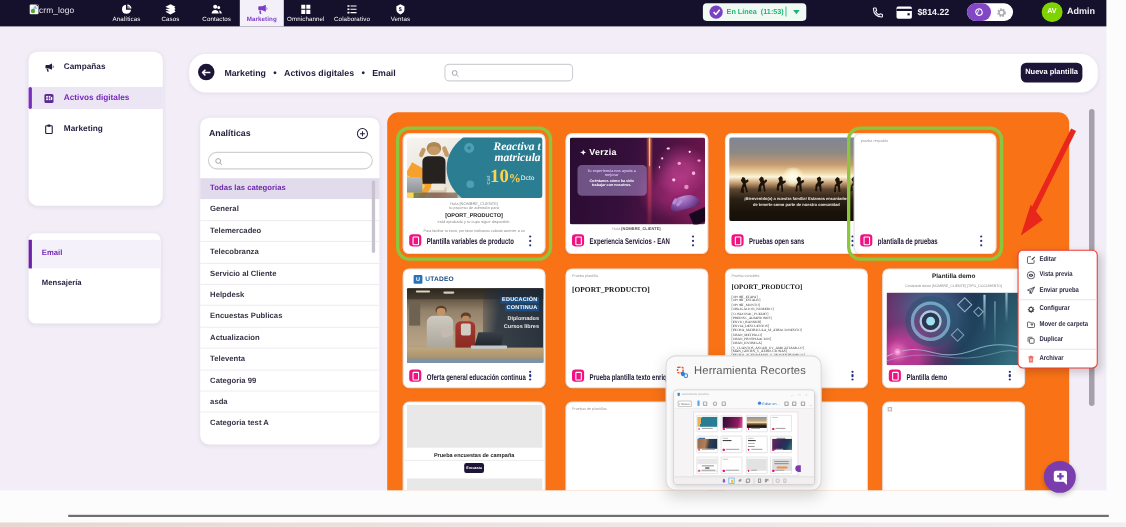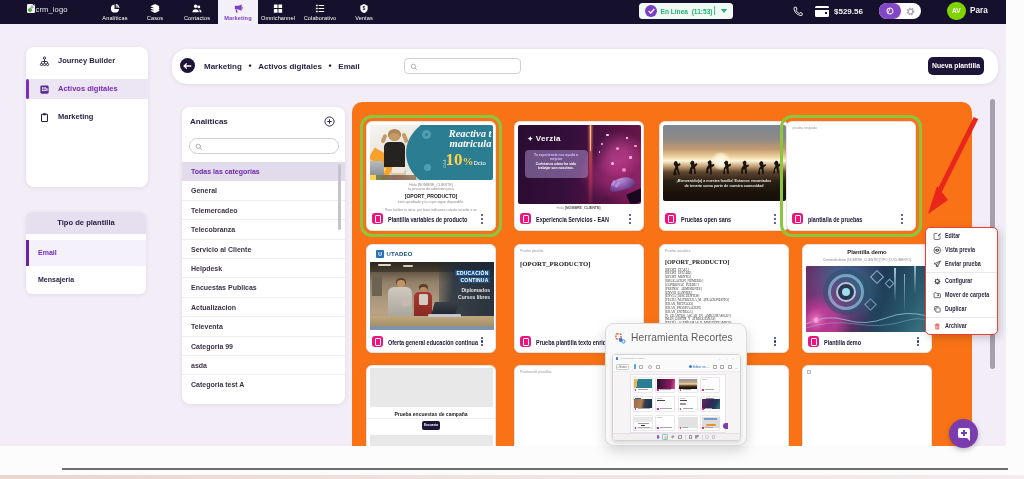--- a/index.html
+++ b/index.html
@@ -122,44 +122,45 @@
     </div>
 
     <svg class="abs" style="left:792px;top:5px;" width="12" height="13" viewBox="0 0 24 24">
         <path fill="none" stroke="#efeff5" stroke-width="2" stroke-linejoin="round" d="M5.5 3.5h3L10 7.8 7.9 9.4a12.5 12.5 0 0 0 6.7 6.7l1.6-2.1 4.3 1.5v3a1.5 1.5 0 0 1-1.6 1.5C10.4 19.4 4.6 13.6 4 5.1a1.5 1.5 0 0 1 1.5-1.6z"></path>
       </svg>
 
     <div class="abs" style="left:815px;top:5.5px;width:14px;height:11.5px;background:#fff;border-radius:1.5px;">
       <div class="abs" style="left:0;top:2.8px;width:14px;height:1.6px;background:#15102b;"></div>
       <div class="abs" style="right:2px;bottom:2.8px;width:2.4px;height:2.4px;background:#15102b;"></div>
     </div>
-    <div class="abs" style="left:834px;top:6.5px;font-size:8px;font-weight:bold;color:#f2f2f7;">$529.56</div>
+    <div class="abs" style="left:834px;top:6.5px;font-size:8px;font-weight:bold;color:#f2f2f7;">$814.22</div>
 
     <div class="abs" style="left:879px;top:2.8px;width:42px;height:16.6px;background:#fff;border-radius:8.3px;">
       <div class="abs" style="left:0;top:0;width:22px;height:16.6px;background:#8247c5;border-radius:8.3px;"></div>
       <svg class="abs" style="left:6px;top:3.2px;" width="10" height="10" viewBox="0 0 24 24">
           <path fill="none" stroke="#fff" stroke-width="2.4" d="M5 12a7 7 0 0 1 14 0 7 7 0 0 1-14 0z" transform="rotate(-15 12 12)"></path>
           <path fill="none" stroke="#fff" stroke-width="2" d="m7 17 5-10"></path>
         </svg>
       <svg class="abs" style="left:27px;top:4px;" width="9" height="9" viewBox="0 0 20 20">
           <circle cx="10" cy="10" r="7" fill="none" stroke="#a9a9b0" stroke-width="3.4" stroke-dasharray="3.6 2.2"></circle>
           <circle cx="10" cy="10" r="5" fill="none" stroke="#a9a9b0" stroke-width="2.6"></circle>
         </svg>
     </div>
 
     <div class="abs" style="left:947px;top:1.5px;width:18.5px;height:18.5px;border-radius:50%;background:#7fd400;text-align:center;line-height:18.5px;font-size:6.5px;font-weight:bold;color:#fff;">AV</div>
-    <div class="abs" style="left:970px;top:6.2px;font-size:8.2px;font-weight:bold;color:#f0f0f5;">Para</div>
+    <div class="abs" style="left:970px;top:6.2px;font-size:8.2px;font-weight:bold;color:#f0f0f5;">Admin</div>
   </div>
 
   <div class="card shadow" style="left:26px;top:47px;width:122px;height:140px;">
     <div class="side-item">
       <svg width="11" height="11" viewBox="0 0 24 24">
-          <path fill="none" stroke="#251d3e" stroke-width="2" d="M12 4.5m-2.5 0a2.5 2.5 0 1 0 5 0 2.5 2.5 0 1 0-5 0M5.5 18.5m-2.5 0a2.5 2.5 0 1 0 5 0 2.5 2.5 0 1 0-5 0M12 18.5m-2.5 0a2.5 2.5 0 1 0 5 0 2.5 2.5 0 1 0-5 0M18.5 18.5m-2.5 0a2.5 2.5 0 1 0 5 0 2.5 2.5 0 1 0-5 0M12 7v4M5.5 16v-2.5a1.5 1.5 0 0 1 1.5-1.5h10a1.5 1.5 0 0 1 1.5 1.5V16M12 12v4"></path>
-        </svg>
-      <span class="txt">Journey Builder</span>
+          <path fill="#251d3e" d="M18 4v12l-6-2.5H7a2 2 0 0 1-2-2v-3a2 2 0 0 1 2-2h5zM7.5 14.5h3l1 5.5H9z"></path>
+          <path fill="none" stroke="#251d3e" stroke-width="1.6" d="M19.8 8a3.5 3.5 0 0 1 0 4.5"></path>
+        </svg>
+      <span class="txt">Campañas</span>
     </div>
     <div class="side-item" style="color:#7628bb;">
       <div class="abs" style="left:0;top:4px;width:122px;height:20px;background:#ece5f4;"></div>
       <div class="abs" style="left:0;top:4px;width:3px;height:20px;background:#7a2ec0;border-radius:2px;"></div>
       <svg width="11" height="11" viewBox="0 0 24 24">
           <rect x="3" y="3" width="18" height="18" rx="3" fill="#5b2d91"></rect>
           <rect x="6.5" y="7" width="3.4" height="3.4" fill="#fff"></rect>
           <rect x="11.5" y="7" width="3.4" height="3.4" fill="#fff"></rect>
           <rect x="6.5" y="12" width="3.4" height="3.4" fill="#fff"></rect>
           <rect x="11.5" y="12" width="3.4" height="3.4" fill="#fff"></rect>
@@ -169,21 +170,20 @@
     </div>
     <div class="side-item">
       <svg width="11" height="11" viewBox="0 0 24 24">
           <path fill="none" stroke="#251d3e" stroke-width="2.2" d="M7 5h10a1.5 1.5 0 0 1 1.5 1.5V19A1.5 1.5 0 0 1 17 20.5H7A1.5 1.5 0 0 1 5.5 19V6.5A1.5 1.5 0 0 1 7 5z"></path>
           <rect x="9" y="2.8" width="6" height="4.4" rx="1" fill="#251d3e"></rect>
         </svg>
       <span class="txt">Marketing</span>
     </div>
   </div>
   <div class="card shadow" style="left:26px;top:211.5px;width:120px;height:82px;border-radius:6px;">
-    <div style="height:22px;background:#e6dff0;border-radius:6px 6px 0 0;text-align:center;line-height:22px;font-size:7.6px;font-weight:bold;color:#251d3e;">Tipo de plantilla</div>
     <div style="height:6px;"></div>
     <div style="position:relative;height:26px;background:#f5f1fa;font-size:7px;font-weight:bold;color:#7628bb;line-height:26px;">
       <div class="abs" style="left:0;top:0;width:3px;height:26px;background:#6b21a8;"></div>
       <span style="padding-left:12px;">Email</span>
     </div>
     <div style="position:relative;height:27px;font-size:7px;font-weight:bold;color:#251d3e;line-height:27px;"><span style="padding-left:12px;">Mensajería</span></div>
   </div>
 
   <div class="card shadow" style="left:172px;top:49px;width:826px;height:35px;border-radius:15px;">
     <div class="abs" style="left:8px;top:9px;width:15px;height:15px;border-radius:50%;background:#1d1537;">
@@ -331,21 +331,21 @@
           <div class="picon"></div>
           <span class="ttl">Pruebas open sans</span>
           <div class="dots">
             <i></i>
             <i></i>
             <i></i>
           </div>
         </div>
     </div>
 
-    <div class="tcard green" style="left:434px;top:19px;height:109.5px;">
+    <div class="tcard green" style="left:424px;top:19px;height:109.5px;">
       <div class="abs" style="left:5.5px;top:3.5px;font-size:3.4px;color:#999;">prueba respaldo</div>
       <div class="tfoot">
           <div class="picon"></div>
           <span class="ttl">plantialla de pruebas</span>
           <div class="dots">
             <i></i>
             <i></i>
             <i></i>
           </div>
         </div>

